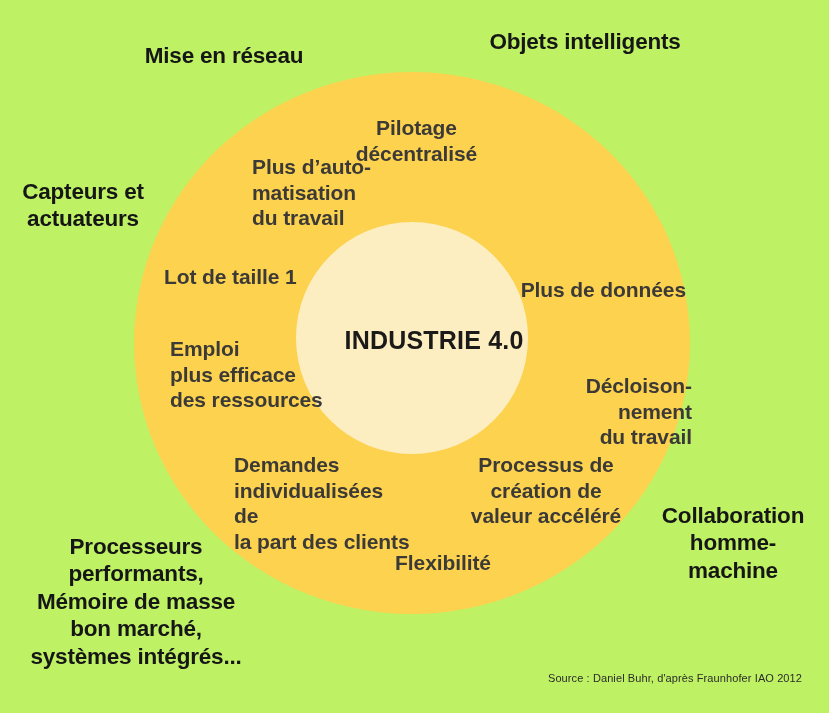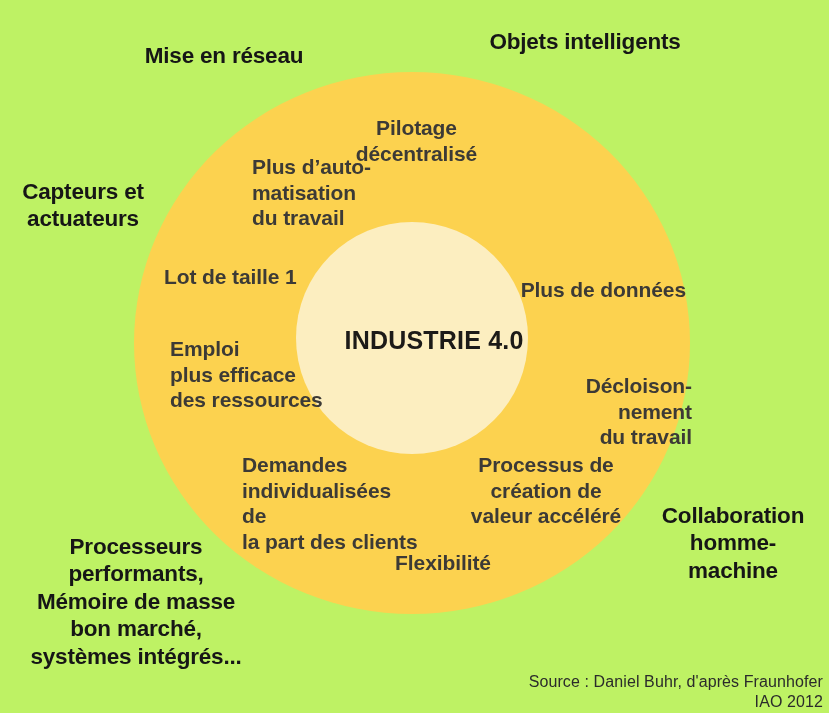--- a/index.html
+++ b/index.html
@@ -76,34 +76,34 @@
   #lbl-collaboration       { left: 640px;  top: 502px; width: 186px; }
 
   
   #lbl-pilotage     { left: 344px; top: 115px; width: 145px; }
   #lbl-automatisation { left: 252px; top: 154px; width: 130px; }
   #lbl-nouveaux     { left: 498px; top: 164px; width: 128px; }
   #lbl-lot-de-taille{ left: 164px; top: 264px; width: 180px; }
   #lbl-plus-donnees { left: 506px; top: 277px; width: 180px; }
   #lbl-emploi       { left: 170px; top: 336px; width: 170px; }
   #lbl-decloison    { left: 562px; top: 336px; width: 130px; margin-top: 37px; }
-  #lbl-demandes     { left: 242px; top: 452px; width: 176px; }
+  #lbl-demandes     { left: 234px; top: 452px; width: 176px; }
   #lbl-processus    { left: 470px; top: 452px; width: 152px; }
   #lbl-flexibilite  { left: 373px; top: 550px; width: 140px; }
 
   
   #source-line {
     position: absolute;
     left: 527px;
     top: 672px;
     width: 296px;
-    font-size: 16px;
+    font-size: 11px;
     font-weight: normal;
     color: #2B2B2B;
-    text-align: right;
+    text-align: center;
     letter-spacing: 0.1px;
   }
 </style>
 </head>
 <body>
 
 <div id="canvas">
 
   <div class="ring-outer"></div>
   <div class="ring-inner"></div>

